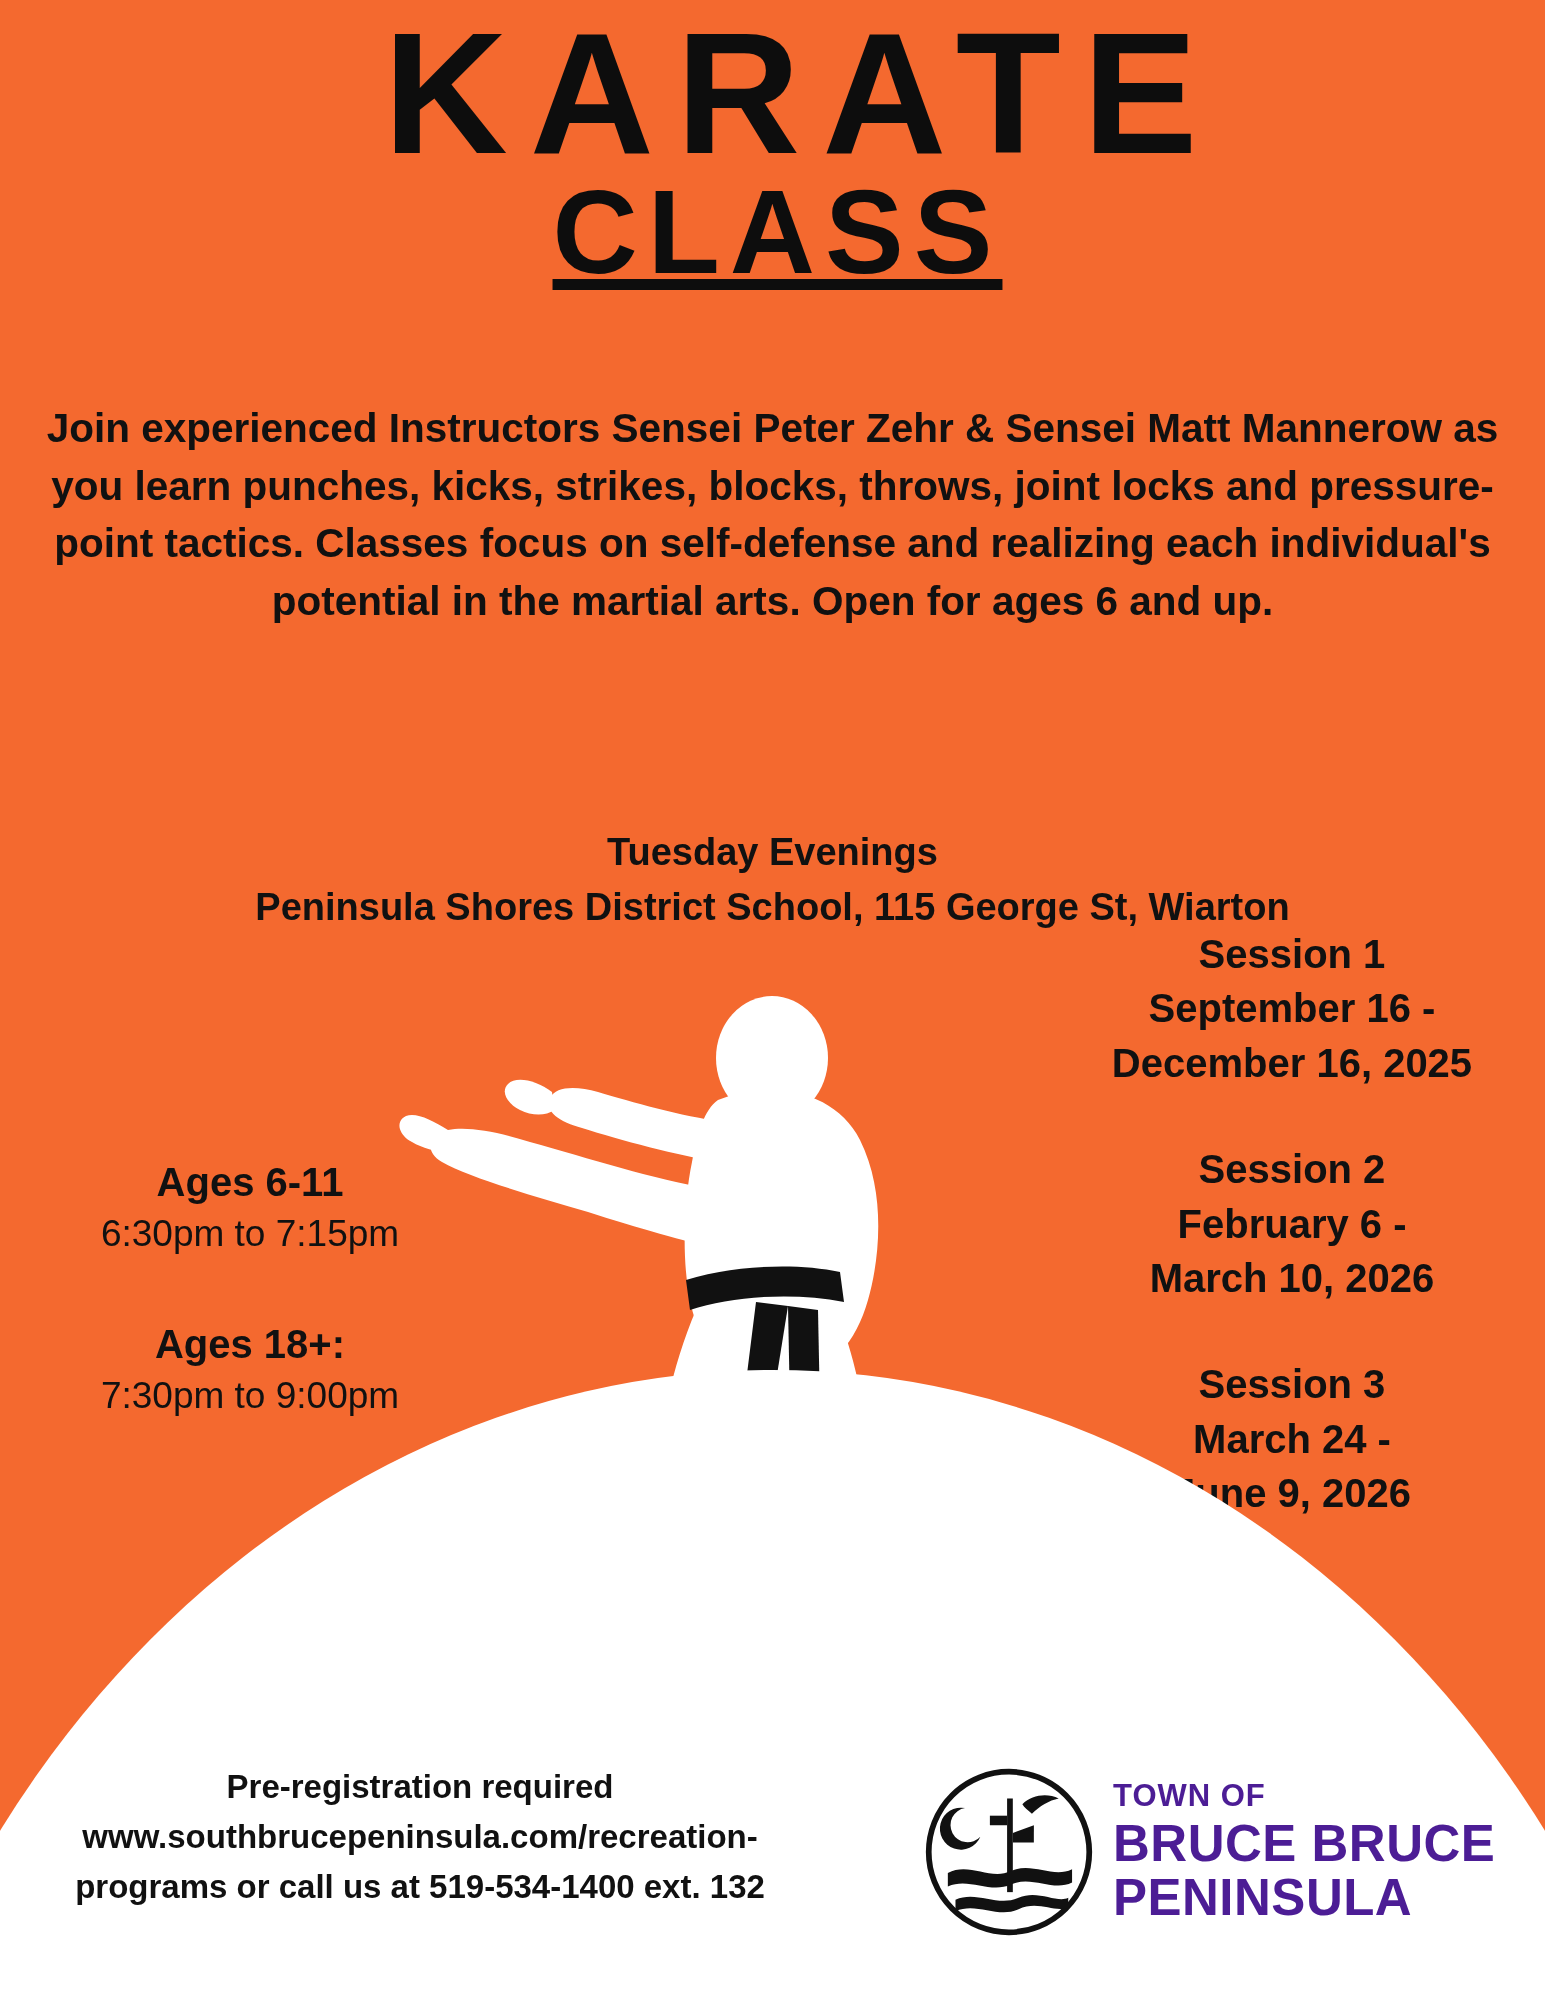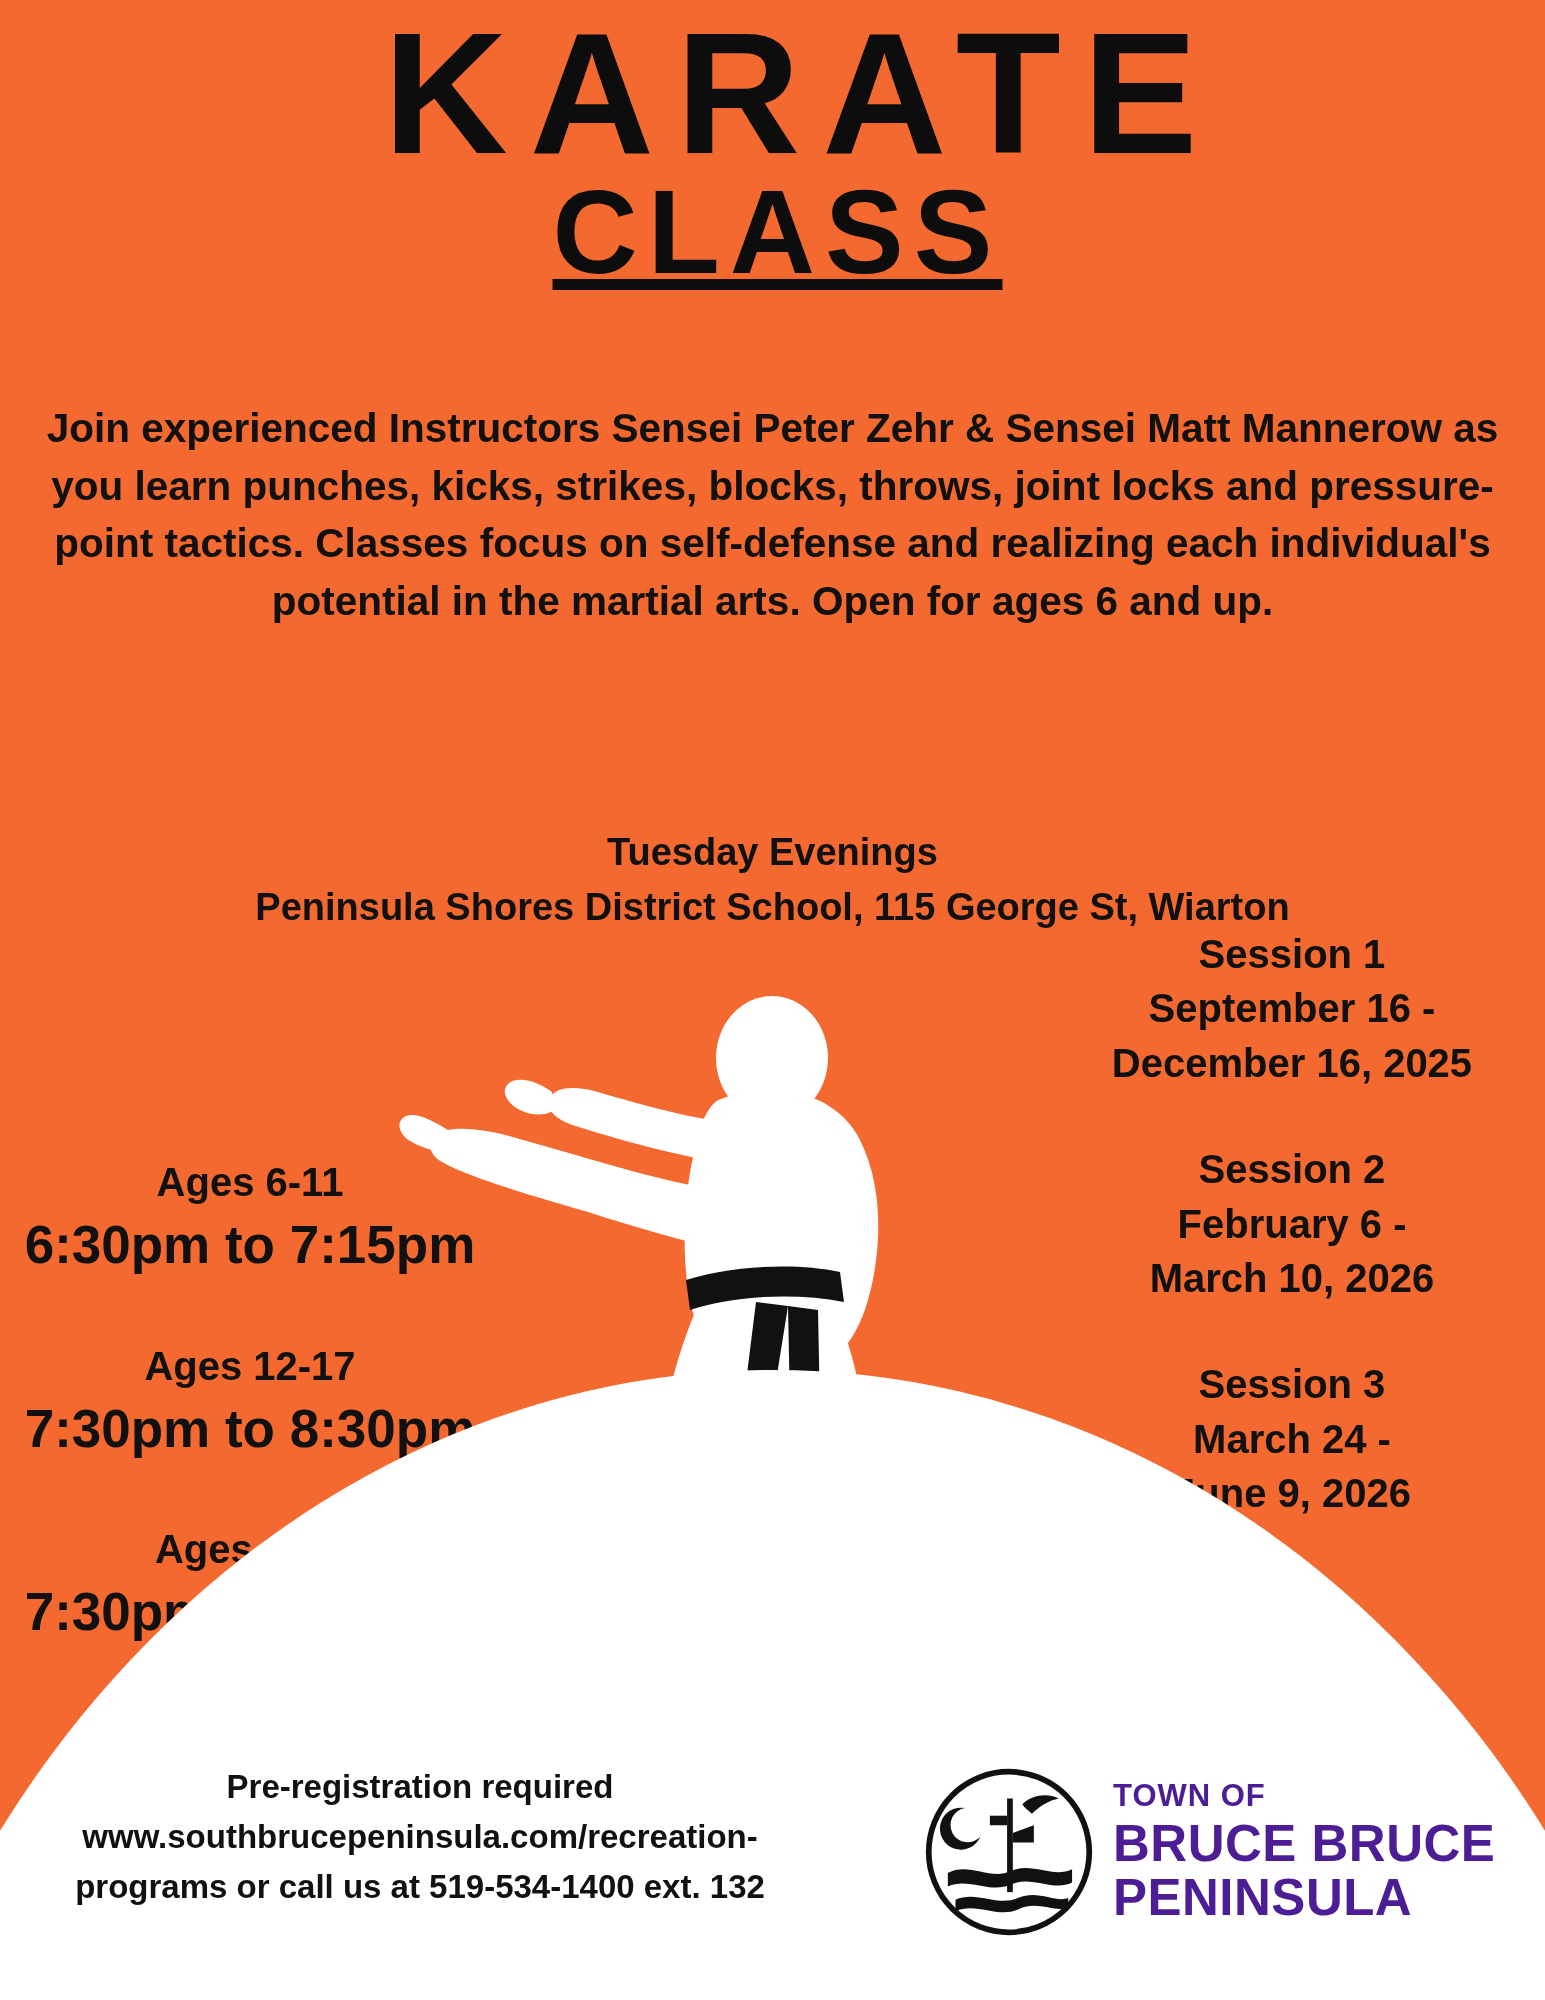--- a/index.html
+++ b/index.html
@@ -97,22 +97,22 @@
     color: #111;
   }
   .ages-group { margin-bottom: 58px; }
   .ages-group:last-child { margin-bottom: 0; }
   .ages-title {
     font-size: 40px;
     font-weight: bold;
     line-height: 1.35;
   }
   .ages-time {
-    font-size: 53px;
-    font-weight: bold;
+    font-size: 37px;
+    font-weight: normal;
     line-height: 1.35;
   }
 
   
   .sessions-col {
     position: absolute;
     right: 18px;
     top: 927px;
     width: 470px;
     text-align: center;
@@ -272,24 +272,20 @@
         <path d="M436 322 L 468 326 L 452 426 L 424 418 Z"></path>
         <path d="M468 326 L 498 330 L 500 430 L 470 428 Z"></path>
       </g>
     </svg>
   </div>
 
   <div class="ages-col">
     <div class="ages-group">
       <div class="ages-title">Ages 6-11</div>
       <div class="ages-time">6:30pm to 7:15pm</div>
-    </div>
-    <div class="ages-group">
-      <div class="ages-title">Ages 12-17</div>
-      <div class="ages-time">7:30pm to 8:30pm</div>
     </div>
     <div class="ages-group">
       <div class="ages-title">Ages 18+:</div>
       <div class="ages-time">7:30pm to 9:00pm</div>
     </div>
   </div>
 
   <div class="sessions-col">
     <div class="session-group">
       <div class="session-title">Session 1</div>

